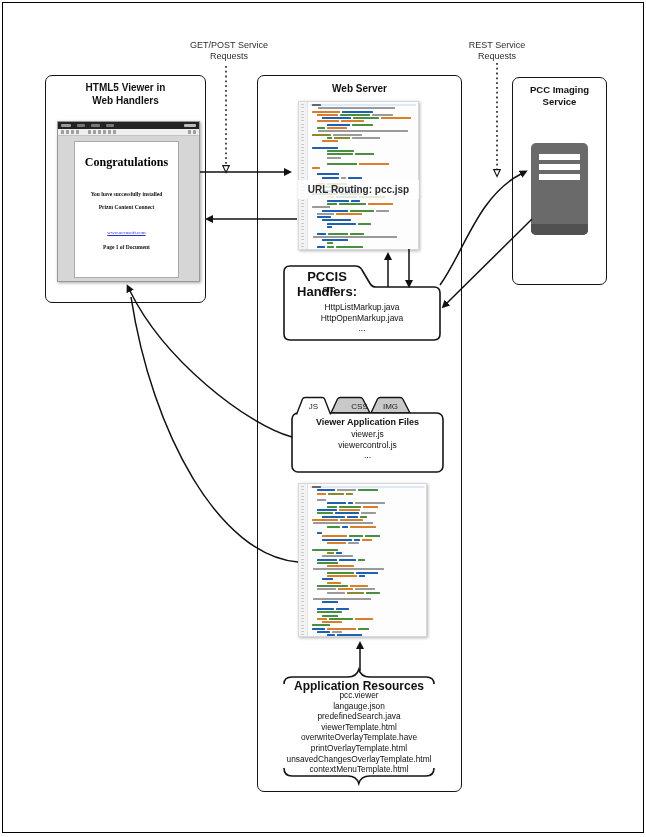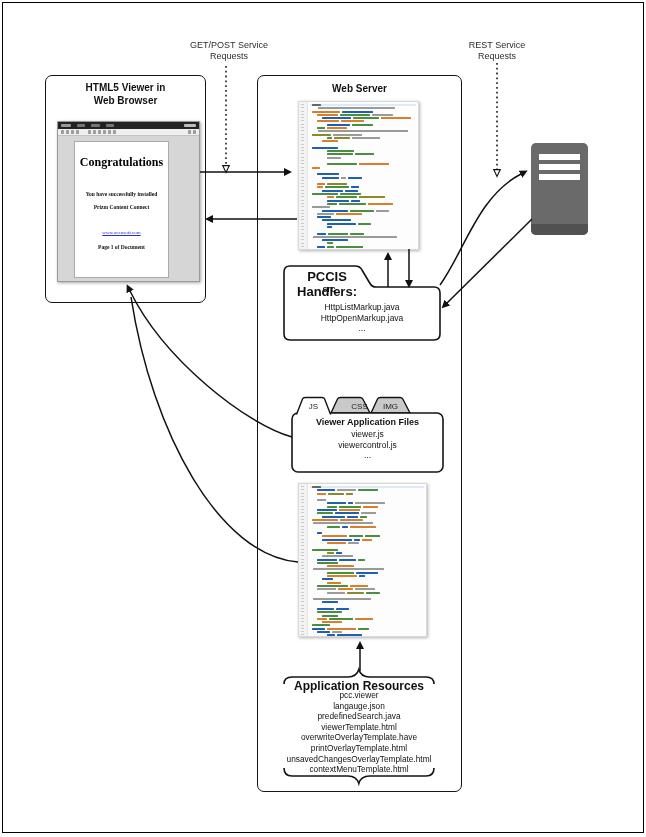--- a/index.html
+++ b/index.html
@@ -14,21 +14,21 @@
   .flow-label{font-size:9px;line-height:11px;text-align:center;color:#2e2e2e;}
 
   
   .browser{left:57px;top:121px;width:143px;height:161px;background:#d6d6d6;
     box-shadow:1px 1px 3px rgba(0,0,0,.35);border:1px solid #999;box-sizing:border-box;}
   .browser-titlebar{left:0;top:0;width:100%;height:7px;background:#232323;display:flex;align-items:center;gap:6px;padding:0 3px;box-sizing:border-box;}
   .tb-dash{height:2.5px;border-radius:1px;background:#9a9a9a;}
   .browser-toolbar{left:0;top:7px;width:100%;height:7px;background:#efefef;border-bottom:1px solid #c2c2c2;display:flex;align-items:center;gap:2px;padding:0 3px;box-sizing:border-box;}
   .tb-btn{width:3px;height:3.5px;background:#9f9f9f;border-radius:0.5px;}
   .tb-sp{width:5px;}
-  .doc-page{left:16px;top:19px;width:95px;height:137px;background:#fff;border:1px solid #aaa;
+  .doc-page{left:16px;top:19px;width:105px;height:137px;background:#fff;border:1px solid #aaa;
     font-family:"Liberation Serif",serif;text-align:center;box-sizing:border-box;}
   .doc-h1{margin-top:13px;font-size:12px;font-weight:bold;color:#000;letter-spacing:0;}
   .doc-small{font-size:5.5px;font-weight:bold;color:#111;}
   .doc-link{font-size:5px;text-decoration:underline;}
 
   
   .codeblock{background:#fdfdfd;border:1px solid #d8d8d8;box-shadow:1px 1px 3px rgba(0,0,0,.3);box-sizing:border-box;display:flex;}
   .code-gutter{width:8px;background:#f3f3f3;border-right:1px solid #e2e2e2;
     background-image:repeating-linear-gradient(to bottom,#c9c9c9 0,#c9c9c9 1px,#f3f3f3 1px,#f3f3f3 3.3px);
     background-size:3px 100%;background-repeat:no-repeat;background-position:2px 2px;}
@@ -69,21 +69,21 @@
     <div>Requests</div>
   </div>
   <div class="abs flow-label" style="left:437px;top:40px;width:120px;">
     <div>REST Service</div>
     <div>Requests</div>
   </div>
 
   <div class="abs node-box" style="left:45px;top:75px;width:161px;height:228px;">
     <div class="node-title" style="padding-top:6px;">
       <div>HTML5 Viewer in</div>
-      <div>Web Browser</div>
+      <div>Web Handlers</div>
     </div>
   </div>
 
   <div class="abs browser">
     <div class="abs browser-titlebar">
       <span class="tb-dash" style="width:10px;"></span>
       <span class="tb-dash" style="width:8px;background:#777;"></span>
       <span class="tb-dash" style="width:9px;background:#777;"></span>
       <span class="tb-dash" style="width:8px;background:#777;"></span>
       <span style="flex:1;"></span>
@@ -271,20 +271,21 @@
         <div class="code-row" style="margin-left: 17px;">
           <span class="code-seg" style="width: 5.5932px; background: rgb(74, 143, 63);"></span>
         </div>
         <div class="code-row" style="margin-left: 7px;">
           <span class="code-seg" style="width: 7.85082px; background: rgb(32, 96, 176);"></span>
           <span class="code-seg" style="width: 7.32994px; background: rgb(74, 143, 63);"></span>
           <span class="code-seg" style="width: 26.7408px; background: rgb(74, 143, 63);"></span>
         </div>
       </div>
   </div>
+  <div class="abs code-label layer-text" style="left:298px;top:180px;width:121px;">URL Routing: pcc.jsp</div>
 
   <div class="abs codeblock" style="left:298px;top:483px;width:129px;height:154px;">
     <div class="code-gutter"></div>
     <div class="code-lines">
         <div class="code-row" style="background: rgb(219, 233, 248);">
           <span class="code-seg" style="width: 9px; background: rgb(102, 102, 102); margin-left: 2px;"></span>
         </div>
         <div class="code-row" style="margin-left: 7px;">
           <span class="code-seg" style="width: 18.0261px; background: rgb(32, 96, 176);"></span>
           <span class="code-seg" style="width: 19.0983px; background: rgb(154, 154, 154);"></span>
@@ -487,20 +488,26 @@
     <div>pcc.viewer</div>
     <div>langauge.json</div>
     <div>predefinedSearch.java</div>
     <div>viewerTemplate.html</div>
     <div>overwriteOverlayTemplate.have</div>
     <div>printOverlayTemplate.html</div>
     <div>unsavedChangesOverlayTemplate.html</div>
     <div>contextMenuTemplate.html</div>
   </div>
 
+  <div class="abs node-box" style="left:512px;top:77px;width:95px;height:208px;">
+    <div class="node-title" style="padding-top:6px;font-size:9.5px;line-height:11.5px;">
+      <div>PCC Imaging</div>
+      <div>Service</div>
+    </div>
+  </div>
   <div class="abs server-icon">
     <div class="server-bar" style="top:11px;"></div>
     <div class="server-bar" style="top:21px;"></div>
     <div class="server-bar" style="top:31px;"></div>
     <div class="server-base"></div>
   </div>
 
   <svg id="arrows-layer" width="646" height="837" viewBox="0 0 646 837">
     <defs>
       <marker id="ah" markerUnits="userSpaceOnUse" markerWidth="10" markerHeight="9" refX="0.5" refY="4" orient="auto">

